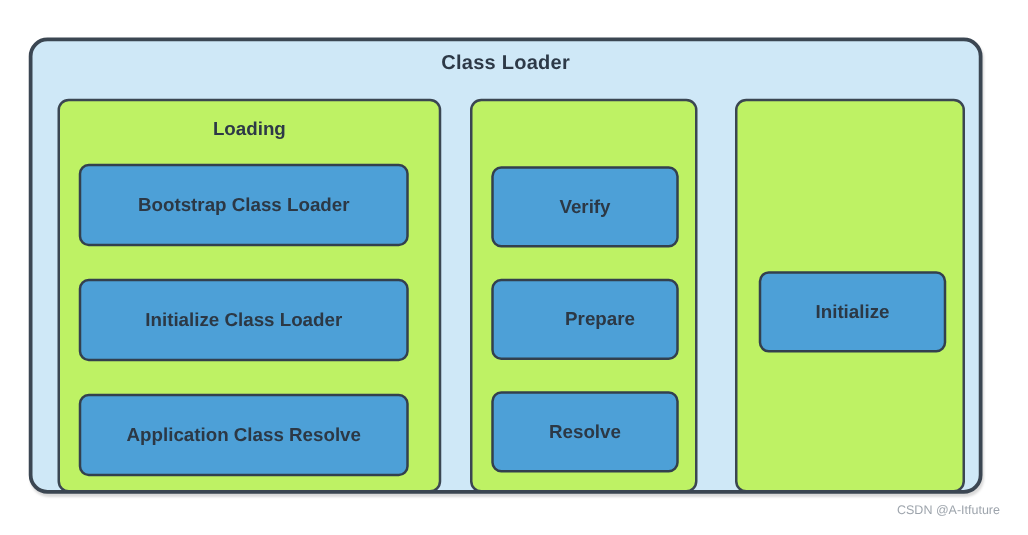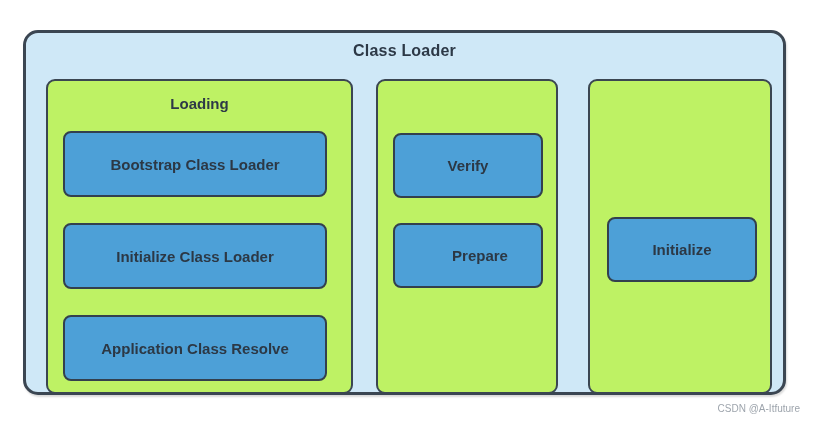--- a/index.html
+++ b/index.html
@@ -107,20 +107,21 @@
   <div class="panel panel-loading">
     <div class="panel-title">Loading</div>
     <div class="box box-bootstrap">Bootstrap Class Loader</div>
     <div class="box box-extension">Initialize Class Loader</div>
     <div class="box box-application">Application Class Resolve</div>
   </div>
 
   <div class="panel panel-linking">
     <div class="box box-verify">Verify</div>
     <div class="box box-prepare">Prepare</div>
+    <div class="box box-resolve">Resolve</div>
   </div>
 
   <div class="panel panel-initialization">
     <div class="box box-initialize">Initialize</div>
   </div>
 
 </div>
 
 <div class="watermark-csdn">CSDN @A-Itfuture</div>
 

